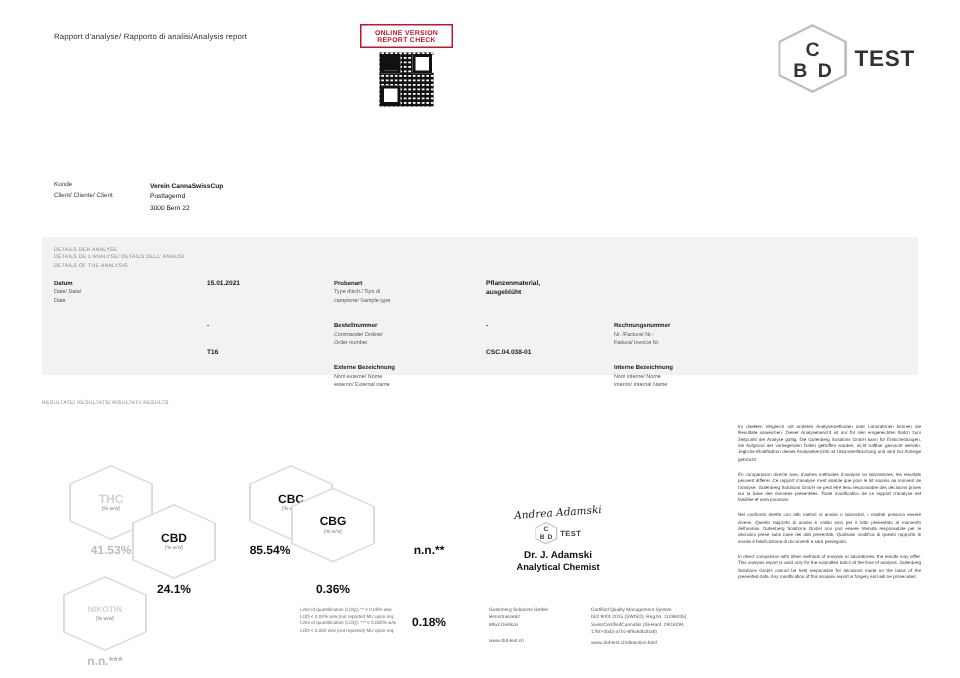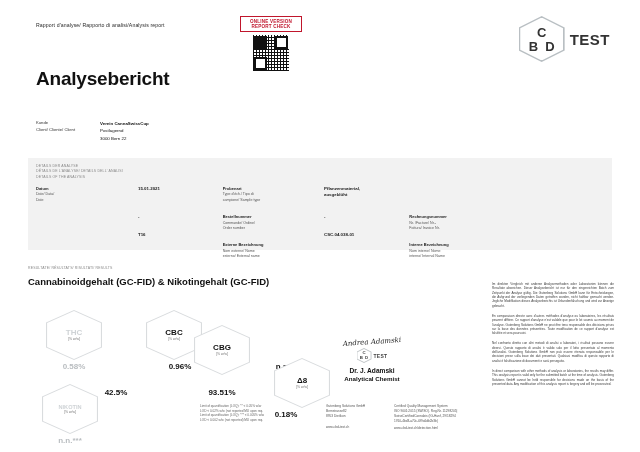--- a/index.html
+++ b/index.html
@@ -324,21 +324,20 @@
       <div class="hex"></div>
       <div class="hex-inner"></div>
       <div class="hex-letters">
         <span class="c">C</span>
         <span class="bd">BD</span>
       </div>
     </div>
     <div class="logo-test">TEST</div>
   </div>
 
-  <div class="main-title">Analysebericht</div>
 
   <div class="client">
     <div class="lbl" style="white-space:pre-line;">Kunde
 Client/ Cliente/ Client</div>
     <div class="val"><b>Verein CannaSwissCup</b></div>
     <div class="val">Postlagernd</div>
     <div class="val">3000 Bern 22</div>
   </div>
 
   <div class="band">
@@ -385,62 +384,61 @@
 ausgeblüht</div>
 
     <div style="position:absolute;left:110px;top:56px;font-size:4.4px;font-weight:bold;">-</div>
     <div style="position:absolute;left:296px;top:56px;font-size:4.4px;font-weight:bold;">-</div>
 
     <div style="position:absolute;left:110px;top:74px;font-size:4.4px;font-weight:bold;">T16</div>
     <div style="position:absolute;left:296px;top:74px;font-size:4.4px;font-weight:bold;">CSC.04.038-01</div>
   </div>
 
   <div class="res-head">RESULTATE/ RÉSULTATS/ RISULTATI/ RESULTS</div>
-  <div class="res-title">Cannabinoidgehalt (GC-FID) &amp; Nikotingehalt (GC-FID)</div>
 
   <div class="hexfield">
 
     <div class="hx muted" style="left:20px; top:10px;">
       <div class="in"></div>
       <div class="txt">
         <div class="nm">THC</div>
         <div class="un">[% w/w]</div>
       </div>
     </div>
-    <div class="val-lbl muted" style="left:20px; top:62px;">0.58%</div>
-
-    <div class="val-lbl" style="left:62px; top:88px;">42.5%</div>
-
-    <div class="hx" style="left:120px; top:10px;">
+    <div class="val-lbl muted" style="left:20px; top:62px;">41.53%</div>
+
+    <div class="hx" style="left:62px; top:36px;">
+      <div class="in"></div>
+      <div class="txt">
+        <div class="nm">CBD</div>
+        <div class="un">[% w/w]</div>
+      </div>
+    </div>
+    <div class="val-lbl" style="left:62px; top:88px;">24.1%</div>
+
+    <div class="hx" style="left:140px; top:10px;">
       <div class="in"></div>
       <div class="txt">
         <div class="nm">CBC</div>
         <div class="un">[% w/w]</div>
       </div>
     </div>
-    <div class="val-lbl" style="left:126px; top:62px;">0.96%</div>
+    <div class="val-lbl" style="left:126px; top:62px;">85.54%</div>
 
     <div class="hx" style="left:168px; top:25px;">
       <div class="in"></div>
       <div class="txt">
         <div class="nm">CBG</div>
         <div class="un">[% w/w]</div>
       </div>
     </div>
-    <div class="val-lbl" style="left:168px; top:88px;">93.51%</div>
+    <div class="val-lbl" style="left:168px; top:88px;">0.36%</div>
 
     <div class="val-lbl" style="left:232px; top:62px;">n.n.**</div>
 
-    <div class="hx" style="left:248px; top:58px;">
-      <div class="in"></div>
-      <div class="txt">
-        <div class="nm">Δ8</div>
-        <div class="un">[% w/w]</div>
-      </div>
-    </div>
     <div class="val-lbl" style="left:232px; top:110px;">0.18%</div>
 
     <div class="hx muted" style="left:16px; top:84px;">
       <div class="in"></div>
       <div class="txt">
         <div class="nm" style="font-size:5.6px;">NIKOTIN</div>
         <div class="un">[% w/w]</div>
       </div>
     </div>
     <div class="val-lbl muted" style="left:16px; top:136px;">n.n.***</div>

